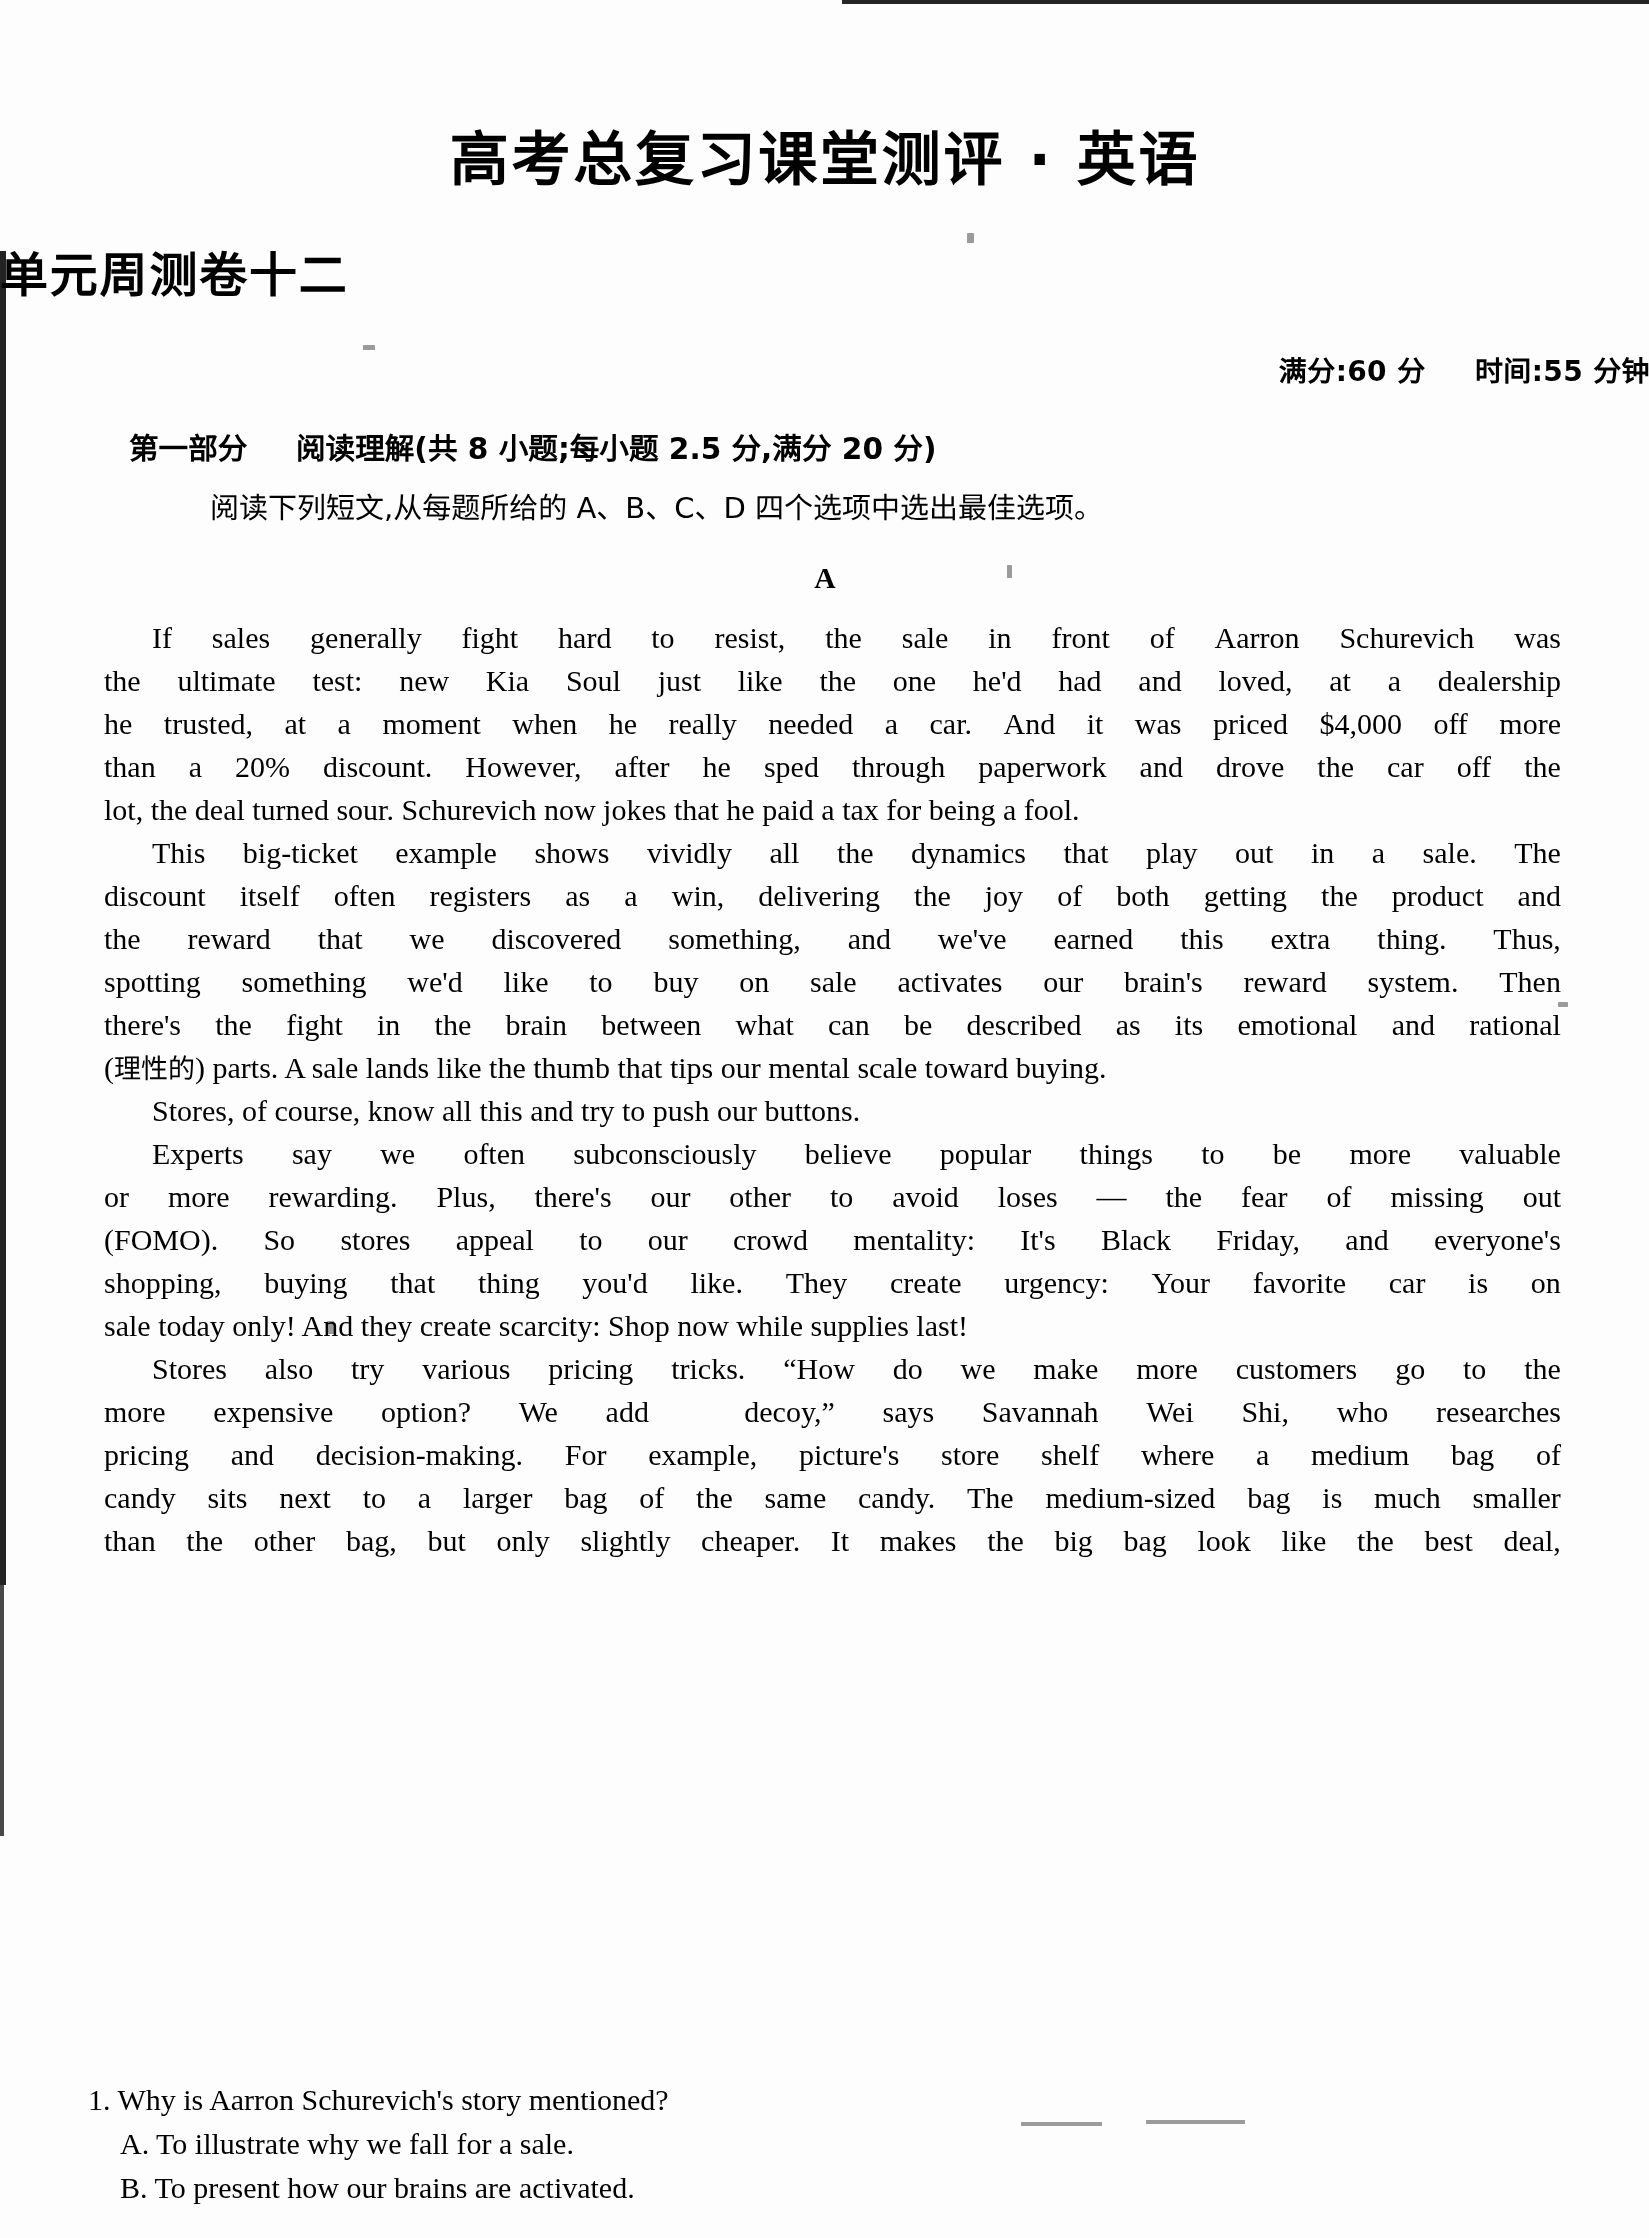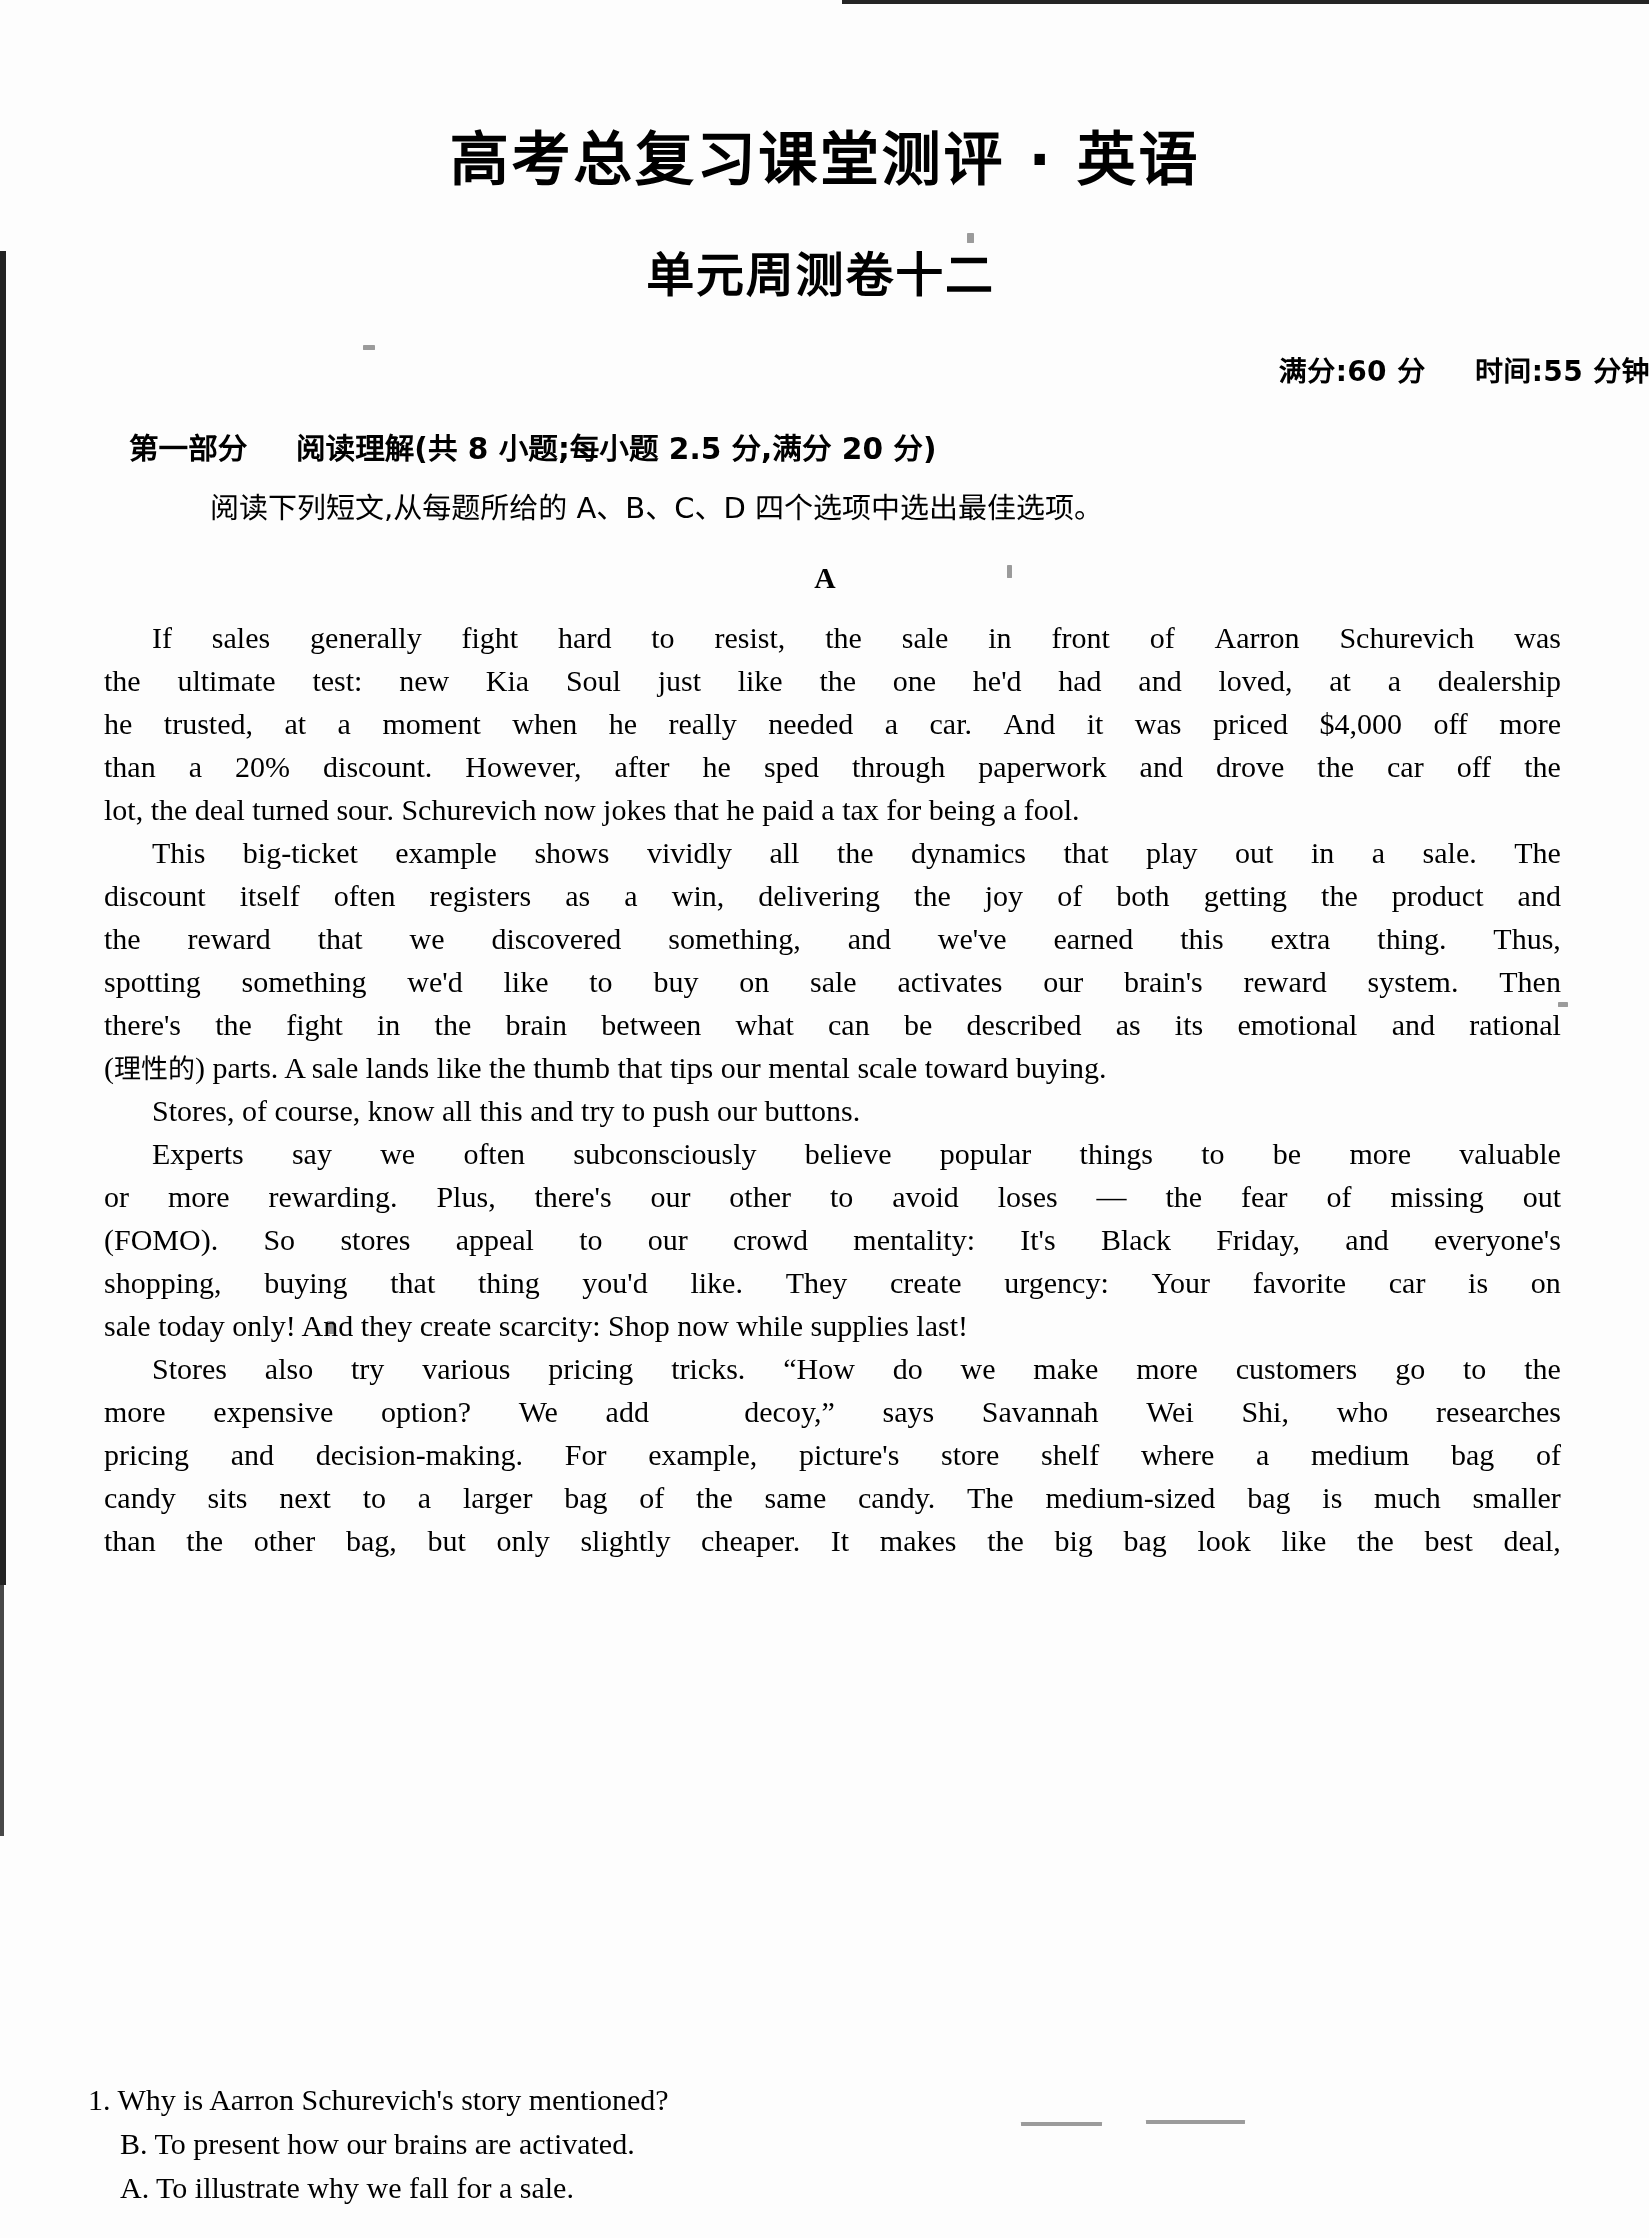--- a/index.html
+++ b/index.html
@@ -60,21 +60,20 @@
     font-weight: bold;
     font-size: 59px;
     letter-spacing: 2.7px;
     line-height: 1;
     white-space: nowrap;
   }
   .doc-subtitle {
     position: absolute;
     left: 0; right: 9px;
     top: 251px;
-    text-align: center;
     font-family: "DejaVu Sans", "Liberation Sans", sans-serif;
     font-weight: bold;
     font-size: 48px;
     letter-spacing: 1.8px;
     line-height: 1;
     white-space: nowrap;
   }
   .doc-meta {
     position: absolute;
     left: 0; right: 0;
@@ -519,18 +518,18 @@
         <span>look</span>
         <span>like</span>
         <span>the</span>
         <span>best</span>
         <span>deal,</span>
       </div>
     </div>
 
   <div class="q-block">
       <div class="q-stem">1. Why is Aarron Schurevich's story mentioned?</div>
+      <div class="q-opt">A. To illustrate why we fall for a sale.</div>
       <div class="q-opt">B. To present how our brains are activated.</div>
-      <div class="q-opt">A. To illustrate why we fall for a sale.</div>
     </div>
 
 </div>
 
 
 </body></html>

